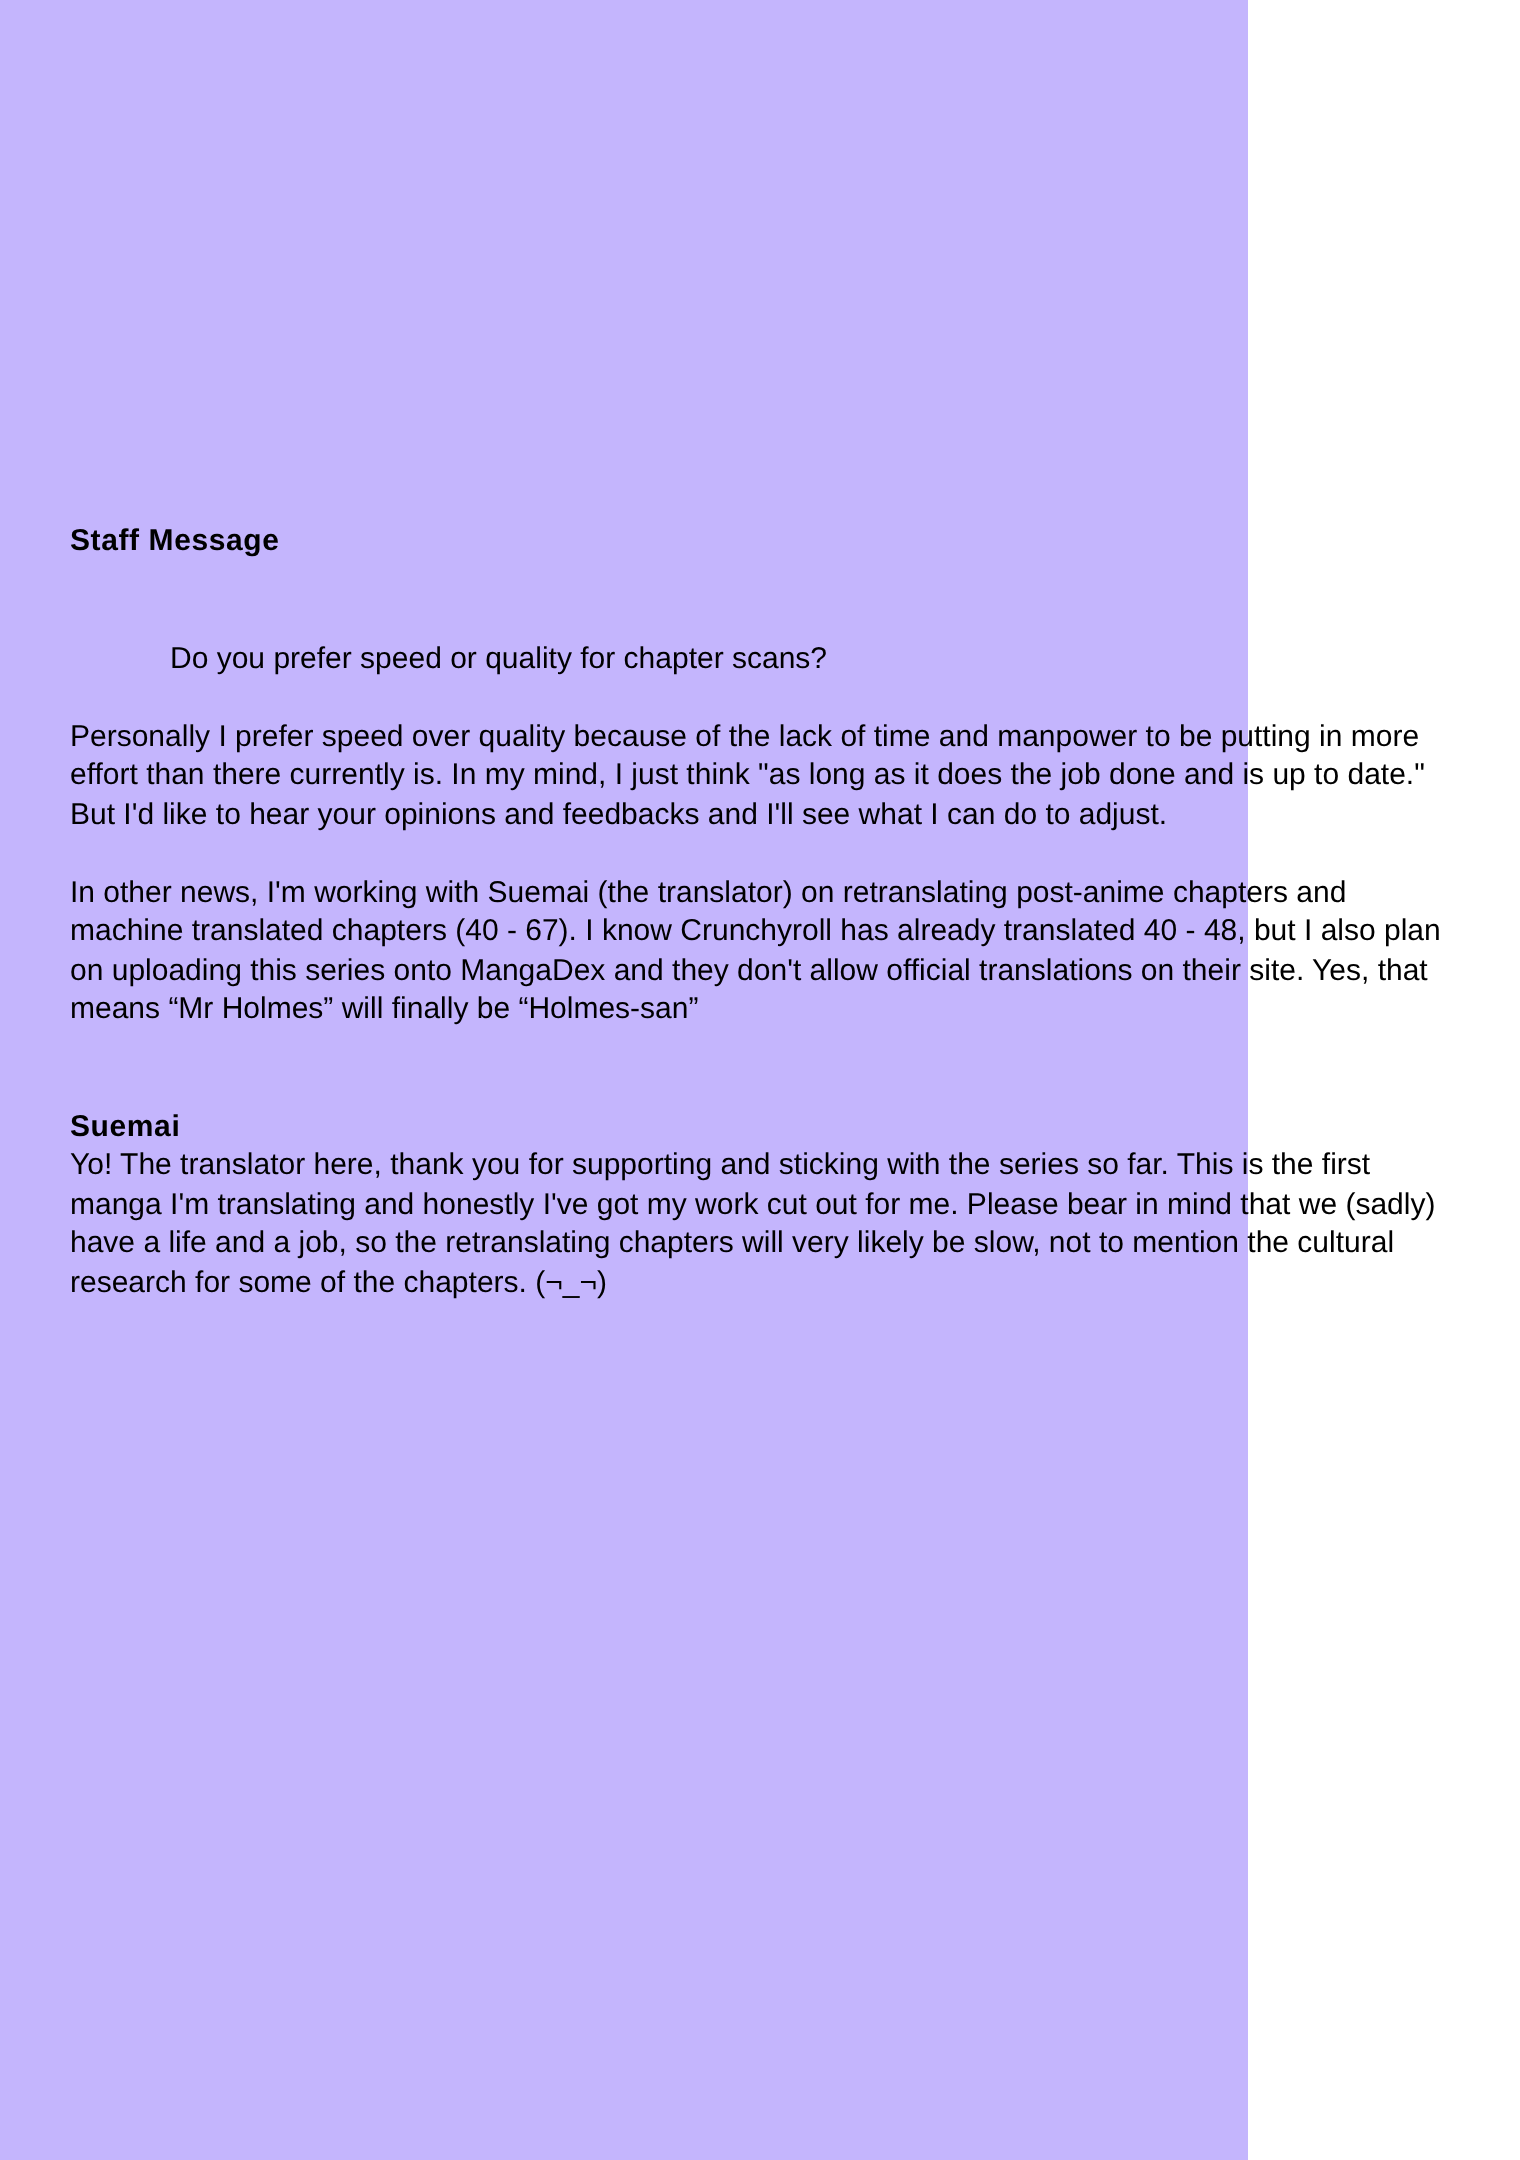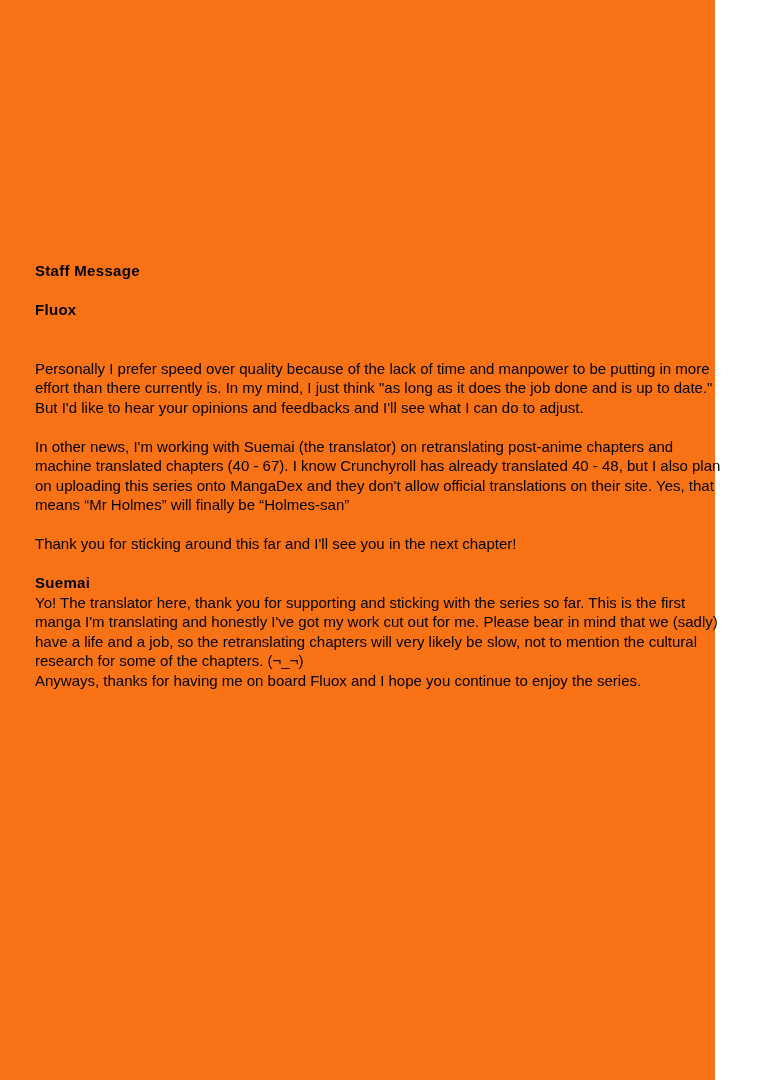--- a/index.html
+++ b/index.html
@@ -12,23 +12,23 @@
     height: 1080px;
     position: relative;
     font-family: "Liberation Sans", sans-serif;
     color: #000000;
     overflow: hidden;
   }
   .page {
     position: absolute;
     left: 0;
     top: 0;
-    width: 715px;
+    width: 624px;
     height: 1080px;
-    background: #f97316;
+    background: #c4b5fd;
   }
   .doc-body {
     position: absolute;
     left: 35px;
     top: 261px;
     width: 690px;
   }
   .section {
     margin: 0 0 19.5px 0;
   }
@@ -63,30 +63,28 @@
 <body>
 
 <div class="page">
   <div class="doc-body">
 
     <div class="section">
       <div class="heading">Staff Message</div>
     </div>
 
     <div class="section">
-      <div class="heading">Fluox</div>
       <div class="spacer">&nbsp;</div>
+      <div class="para indented">Do you prefer speed or quality for chapter scans?</div>
       <div class="spacer">&nbsp;</div>
       <div class="para">Personally I prefer speed over quality because of the lack of time and manpower to be putting in more effort than there currently is. In my mind, I just think "as long as it does the job done and is up to date." But I'd like to hear your opinions and feedbacks and I'll see what I can do to adjust.</div>
       <div class="spacer">&nbsp;</div>
       <div class="para">In other news, I'm working with Suemai (the translator) on retranslating post-anime chapters and machine translated chapters (40 - 67). I know Crunchyroll has already translated 40 - 48, but I also plan on uploading this series onto MangaDex and they don't allow official translations on their site. Yes, that means “Mr Holmes” will finally be “Holmes-san”</div>
       <div class="spacer">&nbsp;</div>
-      <div class="para">Thank you for sticking around this far and I'll see you in the next chapter!</div>
     </div>
 
     <div class="section">
       <div class="heading">Suemai</div>
       <div class="para">Yo! The translator here, thank you for supporting and sticking with the series so far. This is the first manga I'm translating and honestly I've got my work cut out for me. Please bear in mind that we (sadly) have a life and a job, so the retranslating chapters will very likely be slow, not to mention the cultural research for some of the chapters. (¬_¬)</div>
-      <div class="para">Anyways, thanks for having me on board Fluox and I hope you continue to enjoy the series.</div>
     </div>
 
   </div>
 </div>
 
 </body></html>

